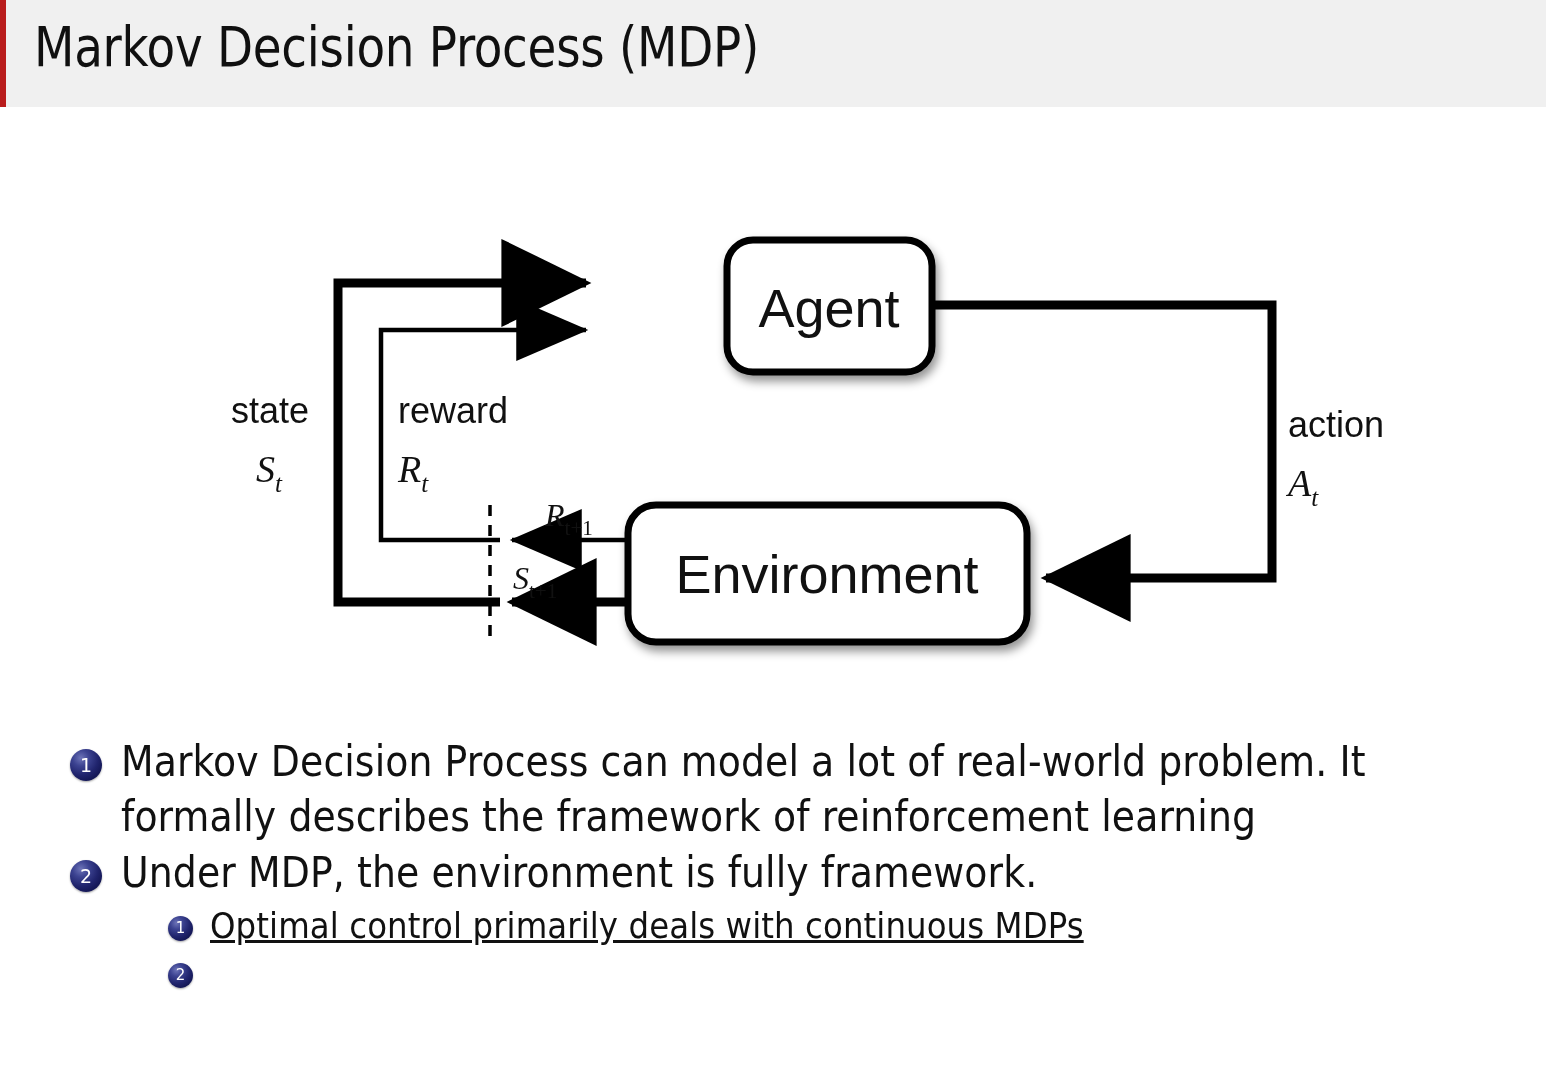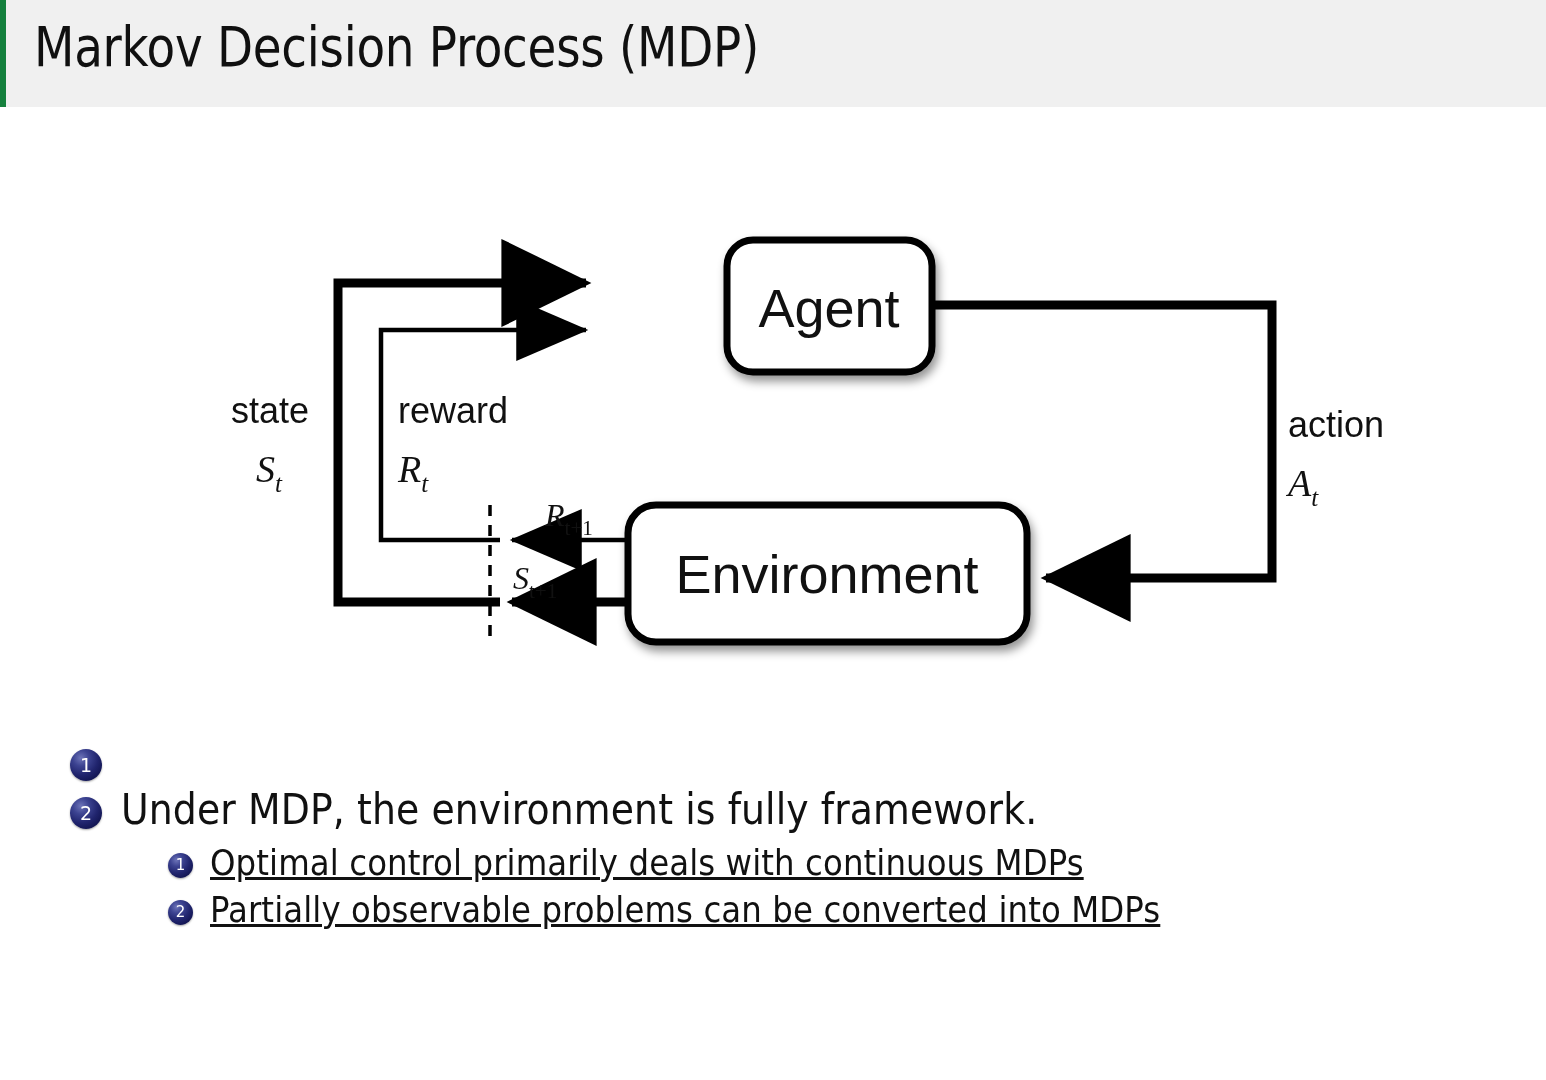--- a/index.html
+++ b/index.html
@@ -17,21 +17,21 @@
   }
 
   
   .header-bar {
     position: absolute;
     left: 0; top: 0;
     width: 1546px;
     height: 107px;
     background: #f0f0f0;
     box-sizing: border-box;
-    border-left: 6px solid #15803d;
+    border-left: 6px solid #b91c1c;
   }
   .slide-title {
     position: absolute;
     left: 28px;
     top: 14px;
     font-family: "DejaVu Sans Condensed", "Liberation Sans Narrow", "Liberation Sans", sans-serif;
     font-size: 56px;
     font-weight: 400;
     color: #101010;
     letter-spacing: -0.3px;
@@ -222,32 +222,35 @@
     <text class="edge-math-sm" x="513" y="459">
       <tspan>S</tspan><tspan class="sub-up" dy="9">t+1</tspan>
     </text>
   </svg>
 </div>
 
 <div class="bullets">
 
   <div class="bullet-row bullet-l1">
     <div class="ball ball-l1">1</div>
+    <div class="btext-l1">
+      <span>Markov Decision Process can model a lot of real-world problem.  It</span>
+      <span class="line2">formally describes the framework of reinforcement learning</span>
+    </div>
   </div>
 
   <div class="bullet-row bullet-l1">
     <div class="ball ball-l1">2</div>
     <div class="btext-l1">
       <span>Under MDP, the environment is fully framework.</span>
     </div>
   </div>
 
   <div class="bullet-row bullet-l2">
     <div class="ball ball-l2">1</div>
     <div class="btext-l2">Optimal control primarily deals with continuous MDPs</div>
   </div>
 
   <div class="bullet-row bullet-l2">
     <div class="ball ball-l2">2</div>
-    <div class="btext-l2">Partially observable problems can be converted into MDPs</div>
   </div>
 
 </div>
 
 </body></html>

